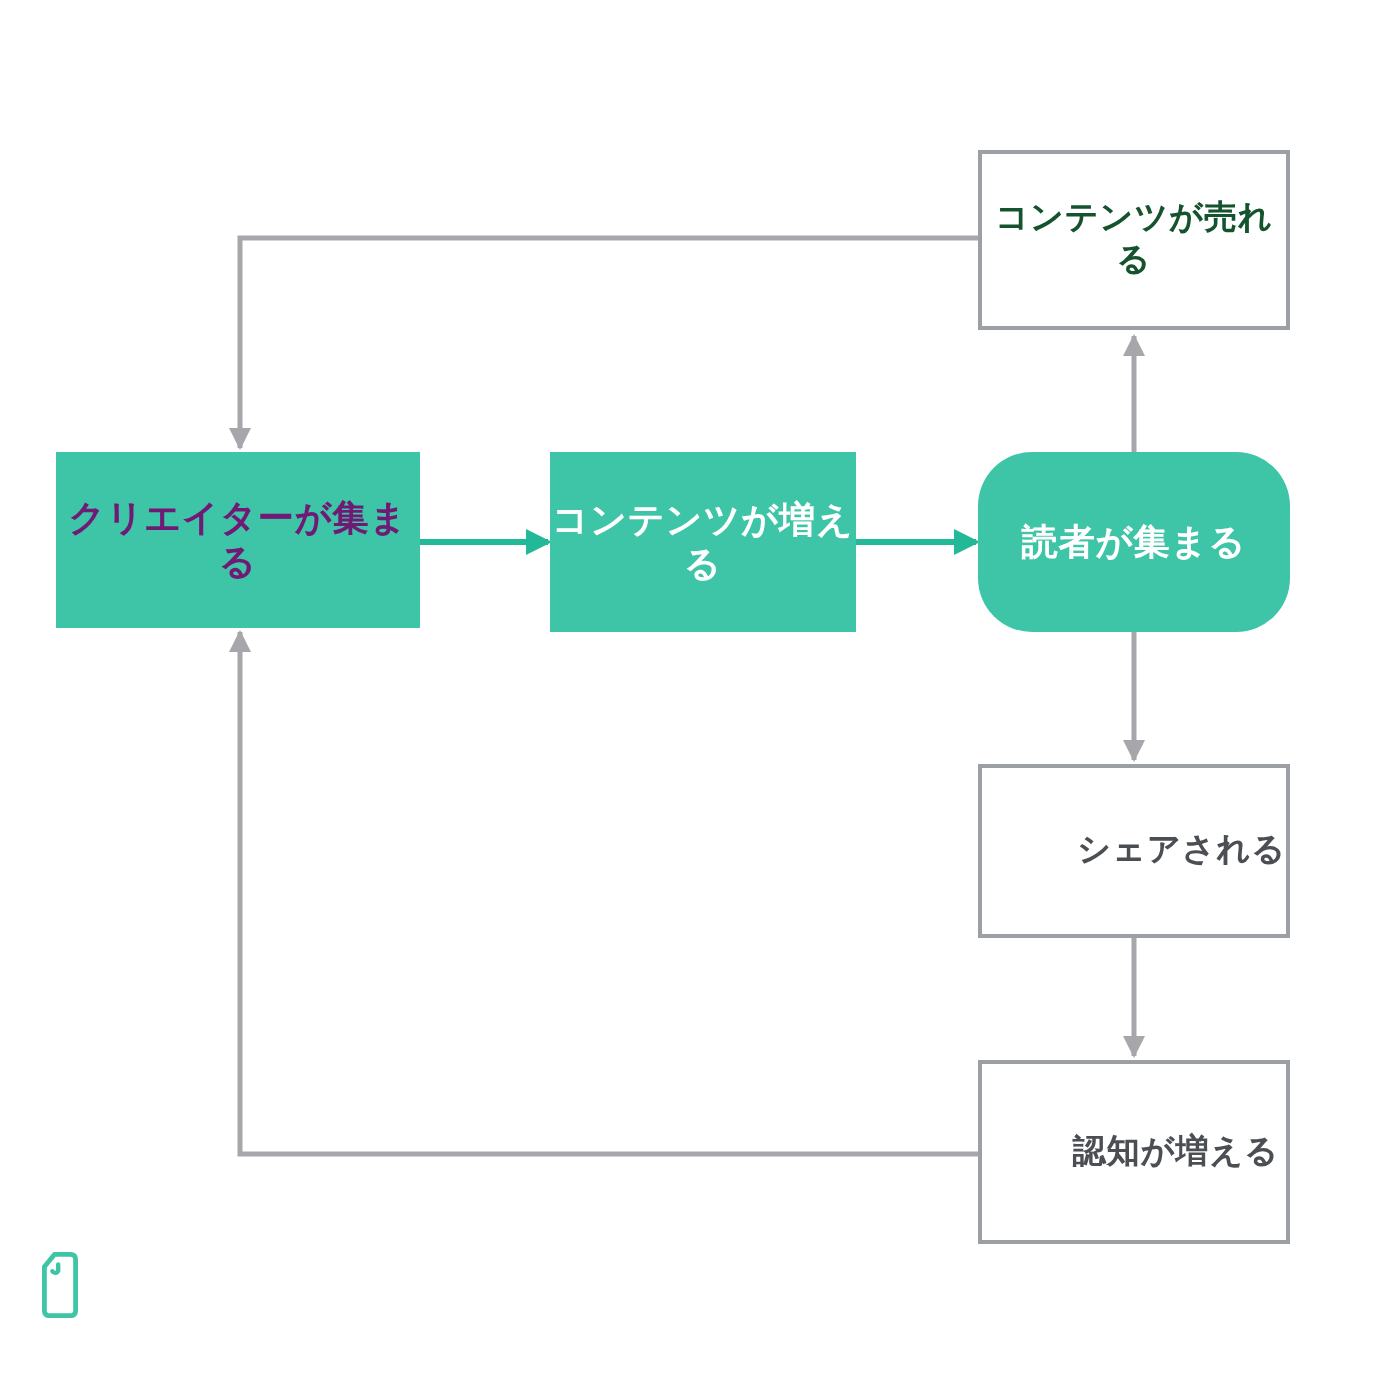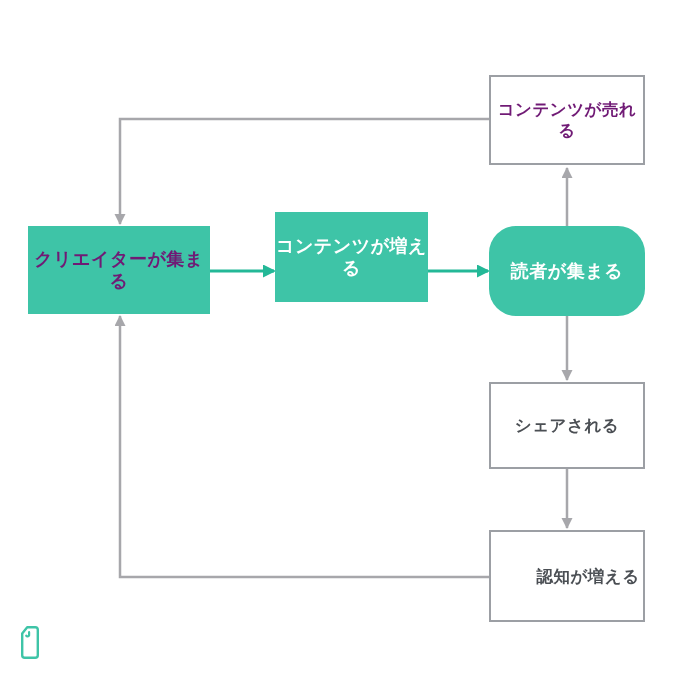--- a/index.html
+++ b/index.html
@@ -72,30 +72,30 @@
         <path d="M567,316 L567,380" fill="none" stroke="#A7A7AB" stroke-width="2.5" stroke-linejoin="miter" marker-end="url(#arrow-gray)"></path>
         <path d="M567,469 L567,528" fill="none" stroke="#A7A7AB" stroke-width="2.5" stroke-linejoin="miter" marker-end="url(#arrow-gray)"></path>
         <path d="M489,577 L120,577 L120,316" fill="none" stroke="#A7A7AB" stroke-width="2.5" stroke-linejoin="miter" marker-end="url(#arrow-gray)"></path>
       </g>
   </svg>
 
   <div id="nodes-host">
       <div class="node primary" style="left: 28px; top: 226px; width: 182px; height: 88px; background: rgb(62, 196, 167); color: #701a75;">
         <span>クリエイターが集まる</span>
       </div>
-      <div class="node primary" style="left: 275px; top: 212px; width: 153px; height: 90px; background: rgb(62, 196, 167); color: rgb(255, 255, 255);">
+      <div class="node primary" style="left: 275px; top: 226px; width: 153px; height: 90px; background: rgb(62, 196, 167); color: rgb(255, 255, 255);">
         <span>コンテンツが増える</span>
       </div>
       <div class="node primary" style="left: 489px; top: 226px; width: 156px; height: 90px; background: rgb(62, 196, 167); color: rgb(255, 255, 255); border-radius: 27px;">
         <span>読者が集まる</span>
       </div>
-      <div class="node secondary" style="left: 489px; top: 75px; width: 156px; height: 90px; background: rgb(255, 255, 255); border: 2px solid rgb(156, 159, 164); color: #701a75;">
+      <div class="node secondary" style="left: 489px; top: 75px; width: 156px; height: 90px; background: rgb(255, 255, 255); border: 2px solid rgb(156, 159, 164); color: #14532d;">
         <span>コンテンツが売れる</span>
       </div>
-      <div class="node secondary" style="left: 489px; top: 382px; width: 156px; height: 87px; background: rgb(255, 255, 255); border: 2px solid rgb(156, 159, 164); color: rgb(75, 79, 84);">
+      <div class="node secondary" style="left: 489px; top: 382px; width: 156px; height: 87px; background: rgb(255, 255, 255); border: 2px solid rgb(156, 159, 164); color: rgb(75, 79, 84); justify-content: flex-end;">
         <span>シェアされる</span>
       </div>
       <div class="node secondary" style="left: 489px; top: 530px; width: 156px; height: 92px; background: rgb(255, 255, 255); border: 2px solid rgb(156, 159, 164); color: rgb(75, 79, 84); padding-left: 42px;">
         <span>認知が増える</span>
       </div>
     </div>
 
   <svg id="brand-icon" viewBox="0 0 18 33" xmlns="http://www.w3.org/2000/svg">
     <path id="brand-icon-outline" d="M6.2 1.2 H14.2 Q16.8 1.2 16.8 3.8 V29.2 Q16.8 31.8 14.2 31.8 H3.8 Q1.2 31.8 1.2 29.2 V7.4 Z" fill="none" stroke-width="2.4" stroke-linejoin="round" stroke="#3EC4A7"></path>
     <path id="brand-icon-tick" d="M8.1 6.2 V9.4 A1.6 1.6 0 0 1 5.2 9.6" fill="none" stroke-width="2.2" stroke-linecap="round" stroke="#3EC4A7"></path>

